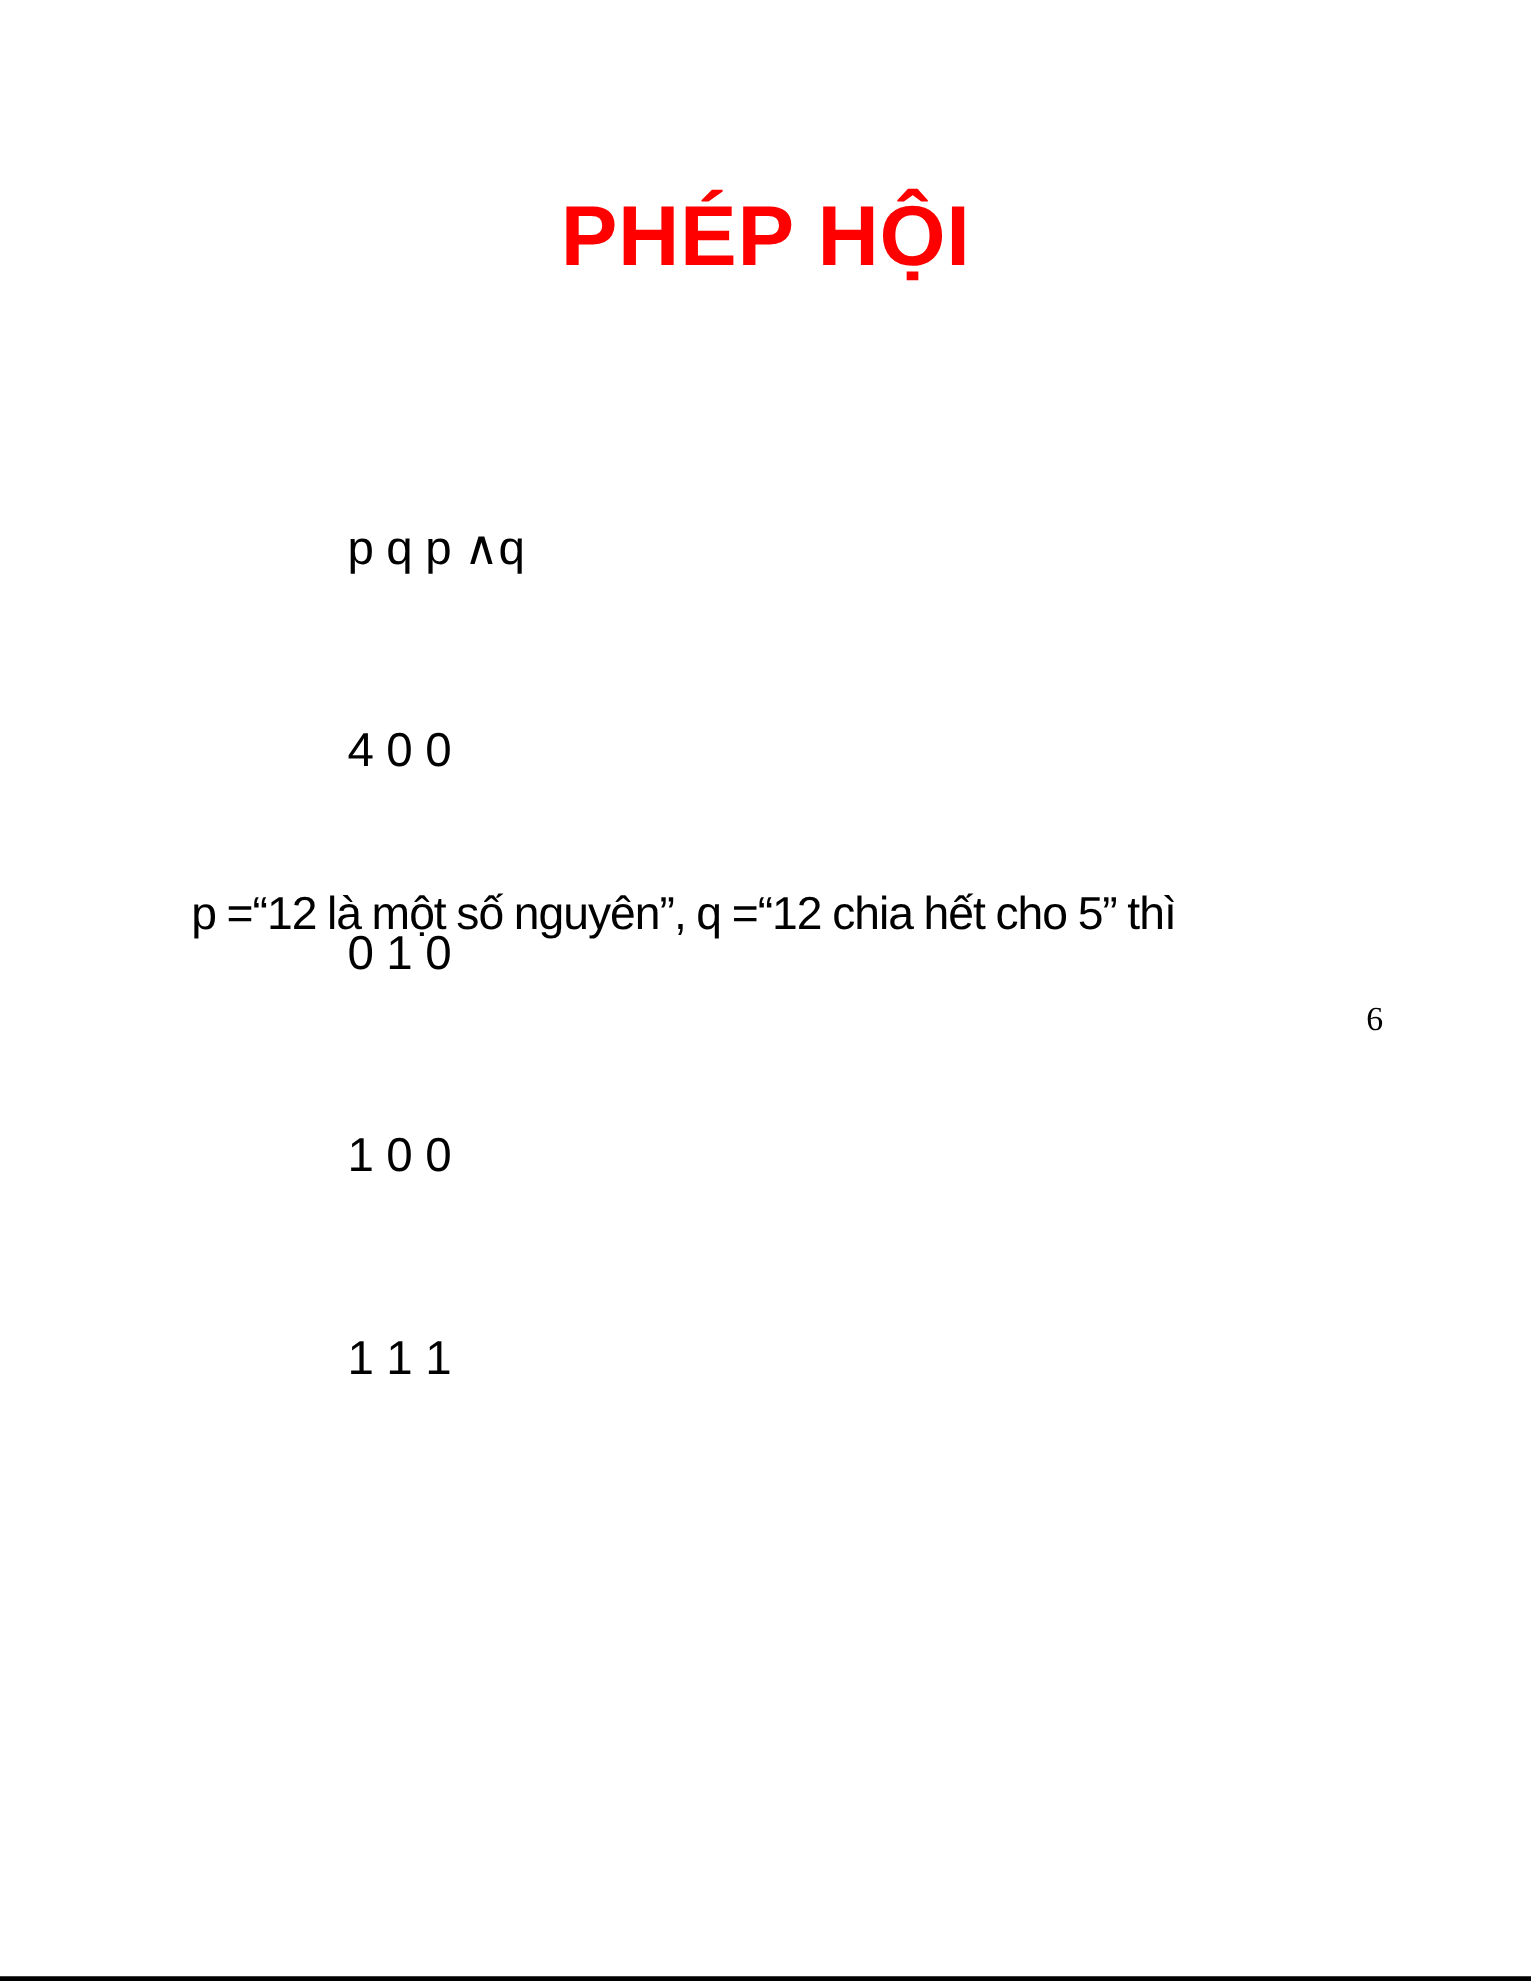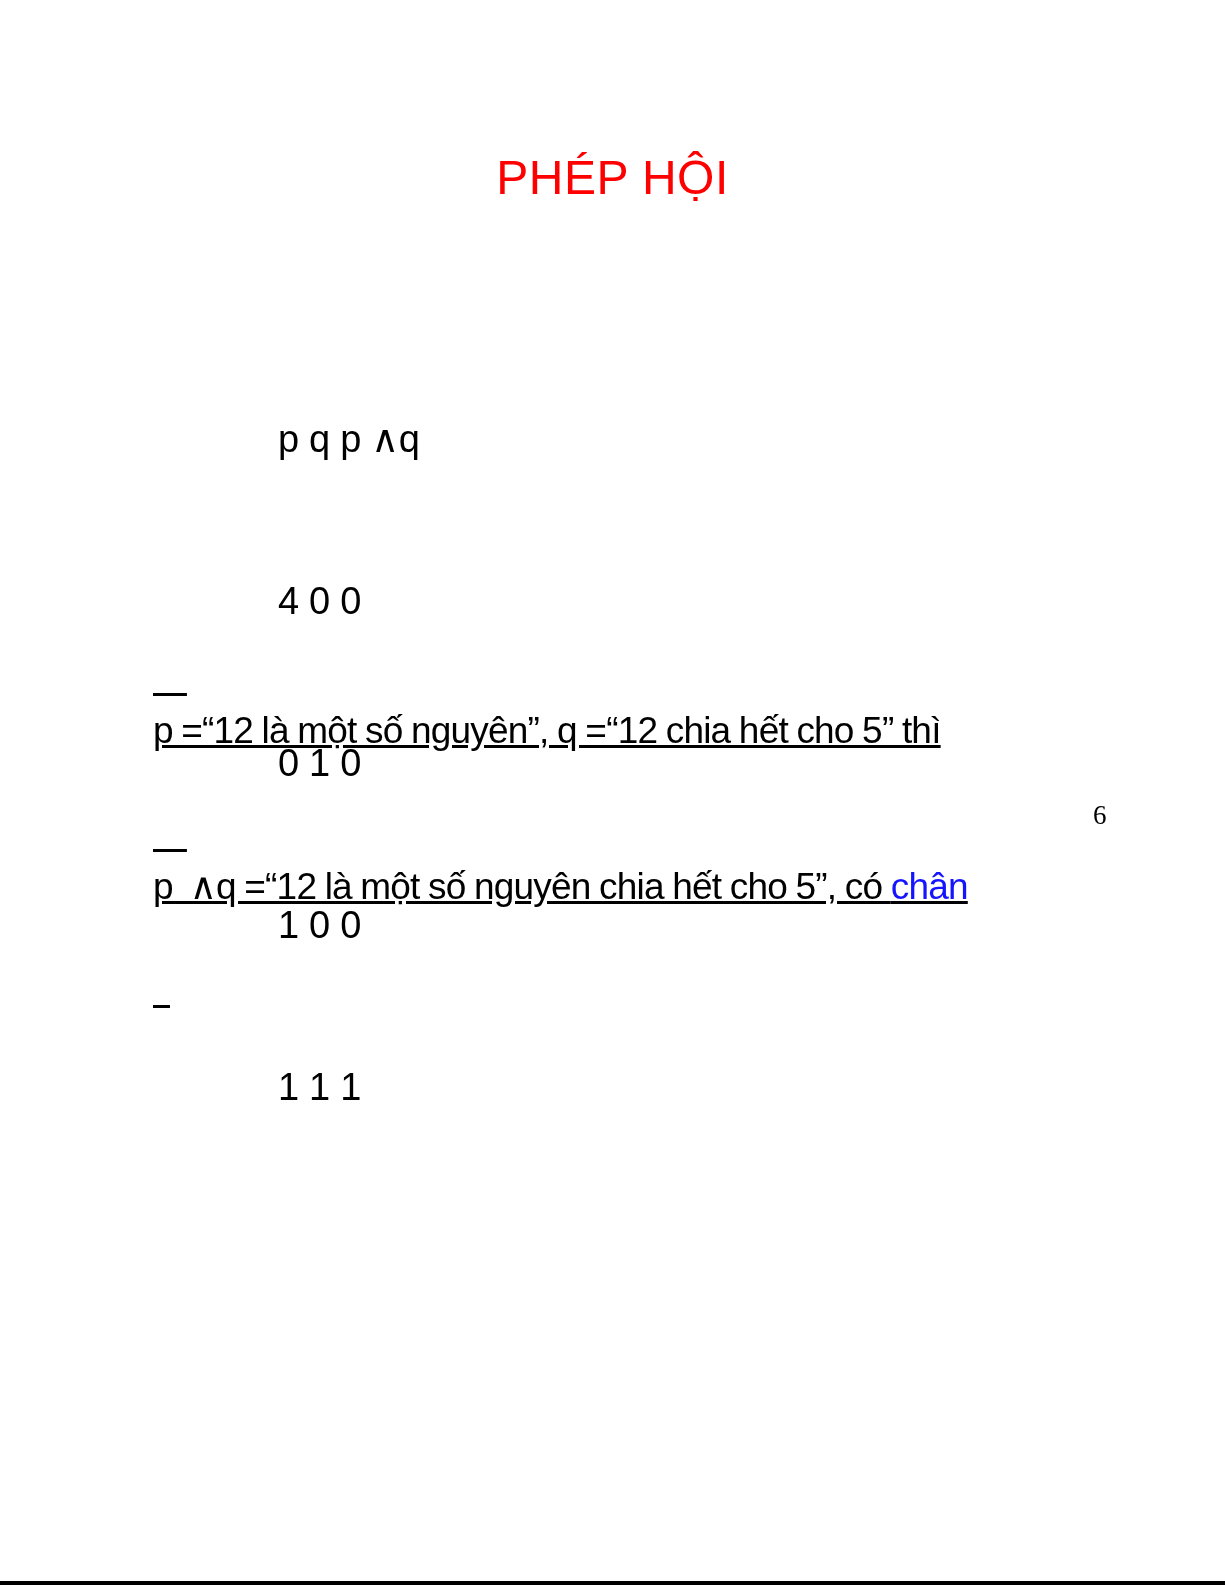--- a/index.html
+++ b/index.html
@@ -16,22 +16,22 @@
     font-family: "Liberation Sans", sans-serif;
     color: #000000;
   }
   .title {
     position: absolute;
     top: 150px;
     left: 0;
     width: 100%;
     margin: 0;
     text-align: center;
-    font-size: 48px;
-    font-weight: 400;
+    font-size: 68px;
+    font-weight: 700;
     color: #fe0000;
     letter-spacing: 0.5px;
   }
   .truth-table {
     position: absolute;
     left: 278px;
     top: 304px;
     font-size: 38px;
     line-height: 54px;
     letter-spacing: -0.3px;
@@ -43,21 +43,20 @@
   .example {
     position: absolute;
     left: 153px;
     top: 601px;
     width: 930px;
     font-size: 37px;
     line-height: 52px;
     letter-spacing: -0.8px;
     word-spacing: -1px;
     white-space: pre-wrap;
-    text-decoration: underline;
   }
   .blue {
     color: #1414ff;
   }
   .page-number {
     position: absolute;
     left: 1093px;
     top: 800px;
     font-family: "Liberation Serif", serif;
     font-size: 27px;
@@ -82,20 +81,19 @@
   <div class="truth-table">
     <div class="tt-line">p q p ∧q</div>
     <div class="tt-line">4 0 0</div>
     <div class="tt-line">0 1 0</div>
     <div class="tt-line">1 0 0</div>
     <div class="tt-line">1 1 1</div>
   </div>
 
   <div class="example">
     <div class="ex-line"><span>p =“12 là một số nguyên”, q =“12 chia hết cho 5” thì</span></div>
-    <div class="ex-line"><span>p  ∧q =“12 là một số nguyên chia hết cho 5”, có </span><span class="blue">chân</span></div>
   </div>
 
   <div class="page-number">6</div>
 
   <div class="bottom-bar"></div>
 
 </div>
 
 </body></html>

